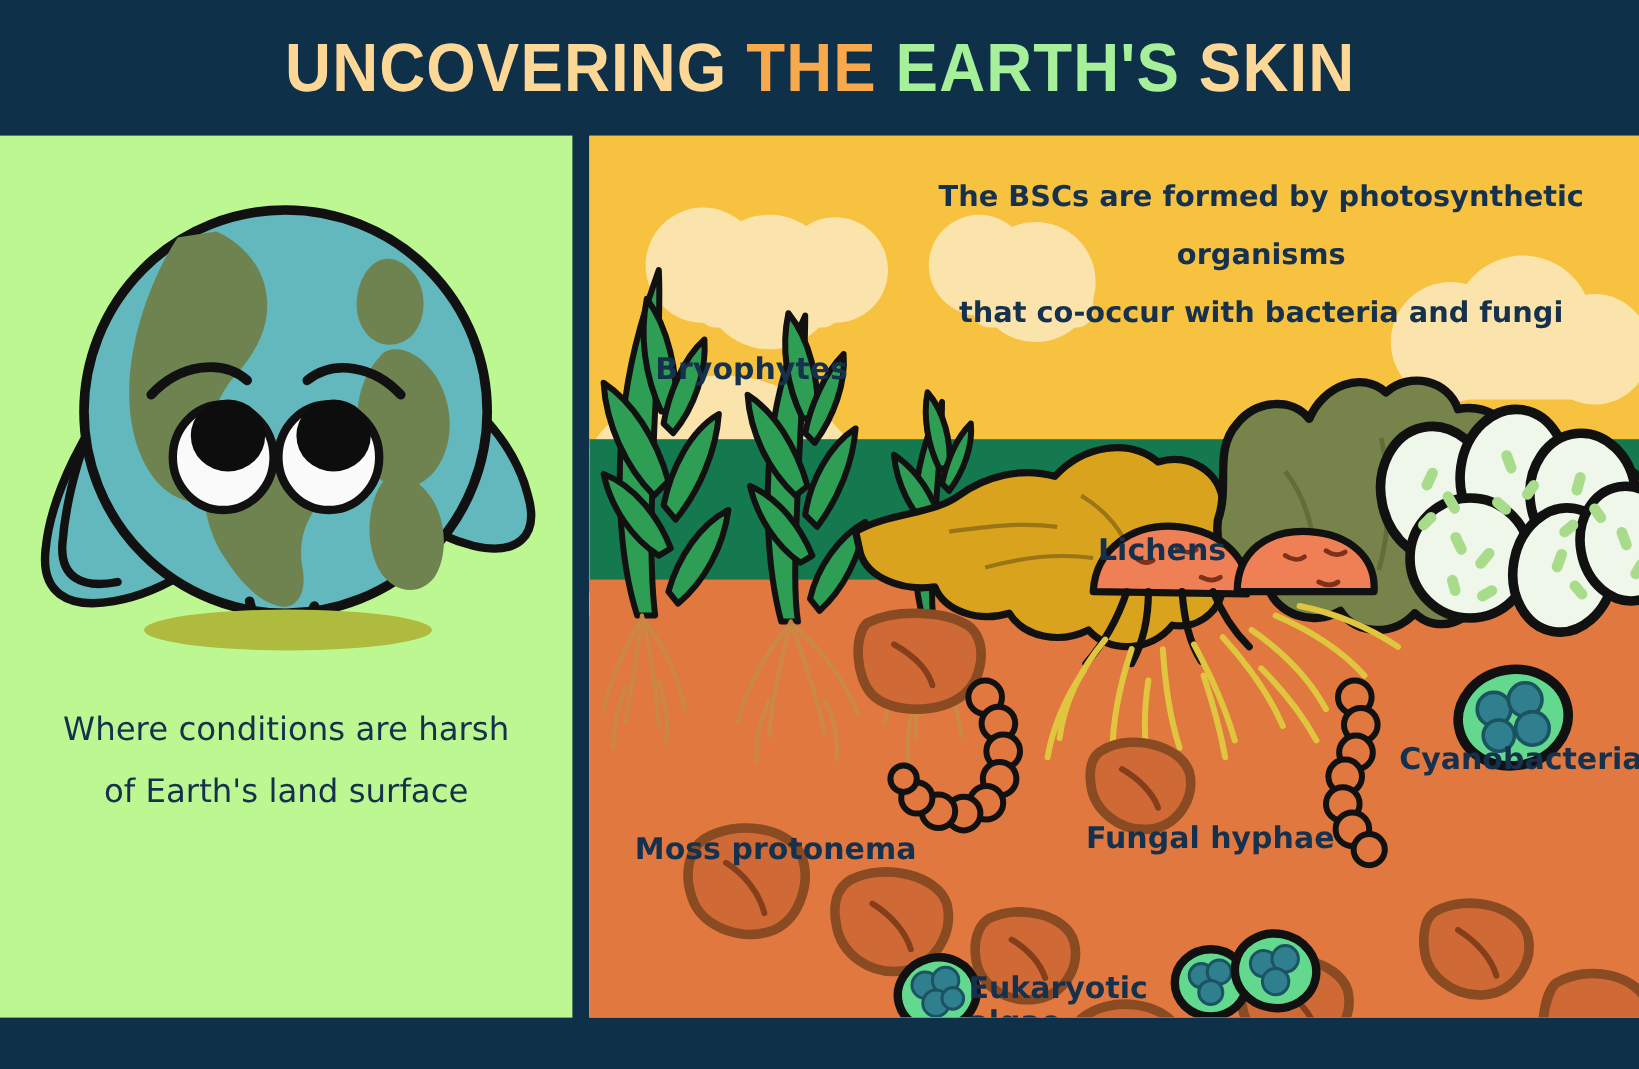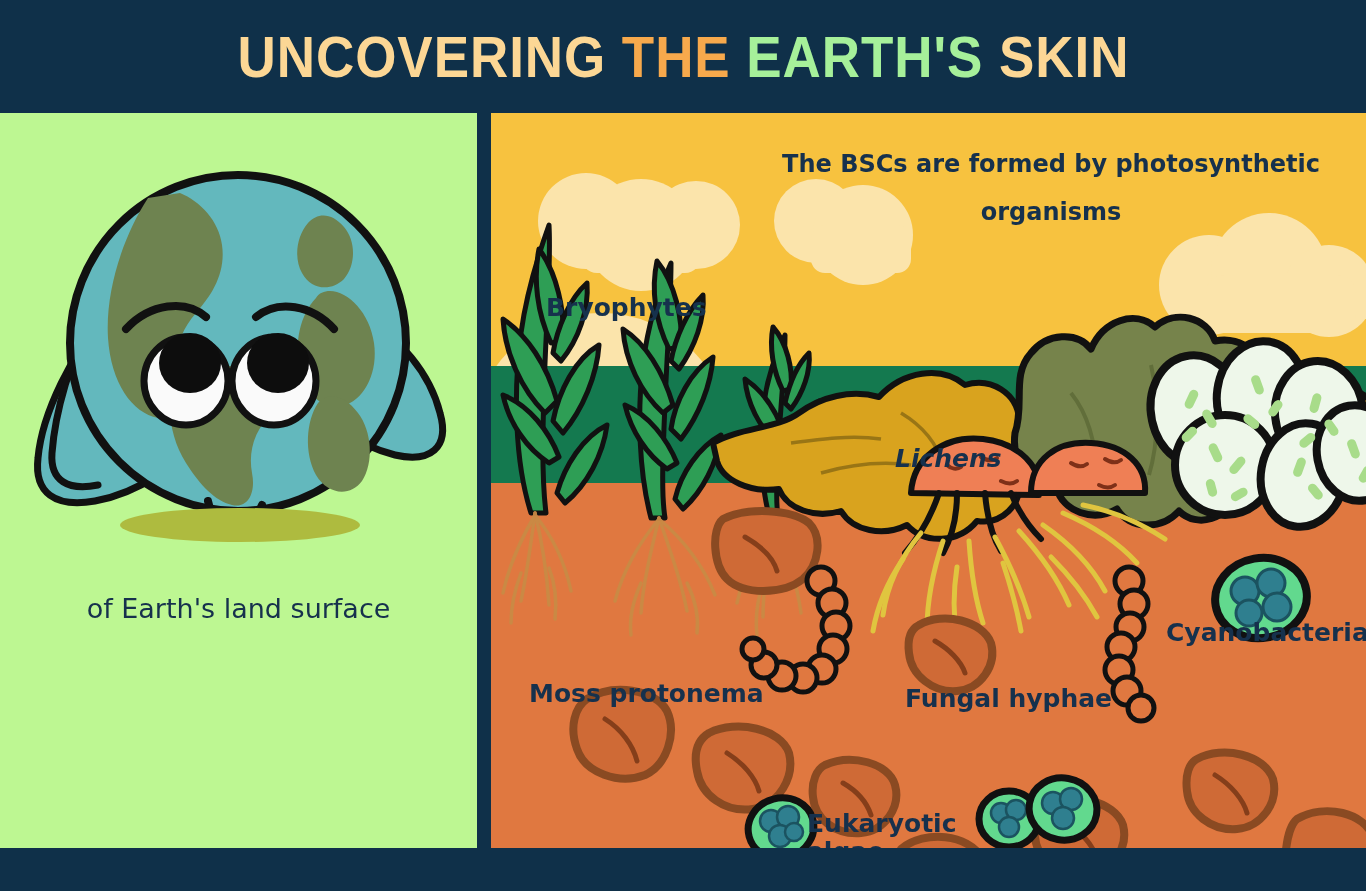--- a/index.html
+++ b/index.html
@@ -66,23 +66,23 @@
   }
 
   
   .lbl{
     position:absolute;color:#16314d;
     font-family:"DejaVu Sans", sans-serif;
     font-weight:bold;font-size:25px;line-height:29px;
     white-space:nowrap;z-index:45;
   }
   .lbl-bryophytes{left:55px;top:180px;}
-  .lbl-lichens{left:404px;top:331px;font-style:italic;}
+  .lbl-lichens{left:424px;top:331px;}
   .lbl-cyano{left:675px;top:505px;}
-  .lbl-moss{left:38px;top:566px;}
+  .lbl-moss{left:38px;top:580px;}
   .lbl-fungal{left:414px;top:571px;}
   .lbl-euk{left:316px;top:697px;white-space:normal;width:150px;line-height:28px;}
 
   svg{display:block;}
   .scene-svg{position:absolute;left:0;top:0;}
 </style>
 </head>
 <body>
 
 <div class="page">
@@ -121,20 +121,21 @@
         <ellipse cx="274" cy="268" rx="42" ry="44" fill="#fafafa" stroke="#111" stroke-width="7"></ellipse>
         <ellipse cx="190" cy="250" rx="31" ry="30" fill="#0d0d0d"></ellipse>
         <ellipse cx="278" cy="250" rx="31" ry="30" fill="#0d0d0d"></ellipse>
 
         <path d="M208 388 C214 420 250 424 262 392" fill="none" stroke="#111" stroke-width="8" stroke-linecap="round"></path>
       </svg>
       <div class="earth-shadow"></div>
     </div>
 
     <div class="left-caption">
+      <div>Where conditions are harsh</div>
       <div>of Earth's land surface</div>
     </div>
   </div>
 
   <div class="right-panel">
 
     <svg class="scene-svg" width="875" height="735" viewBox="0 0 875 735">
       <defs>
         <clipPath id="panelclip">
             <rect x="0" y="0" width="875" height="735"></rect>
@@ -380,20 +381,21 @@
           <circle cx="116" cy="836" r="14"></circle>
             <circle cx="136" cy="828" r="13"></circle>
         </g>
 
         <path d="M230 775 C250 790 266 810 270 832 C272 846 264 854 252 850" fill="none" stroke="#e0c53f" stroke-width="15" stroke-linecap="round"></path>
       </g>
     </svg>
 
     <div class="bsc-header">
       <div>The BSCs are formed by photosynthetic organisms</div>
+      <div>that co-occur with bacteria and fungi</div>
     </div>
 
     <div class="lbl lbl-bryophytes">Bryophytes</div>
     <div class="lbl lbl-lichens">Lichens</div>
     <div class="lbl lbl-cyano">Cyanobacteria</div>
     <div class="lbl lbl-moss">Moss protonema</div>
     <div class="lbl lbl-fungal">Fungal hyphae</div>
     <div class="lbl lbl-euk">Eukaryotic algae</div>
 
   </div>

